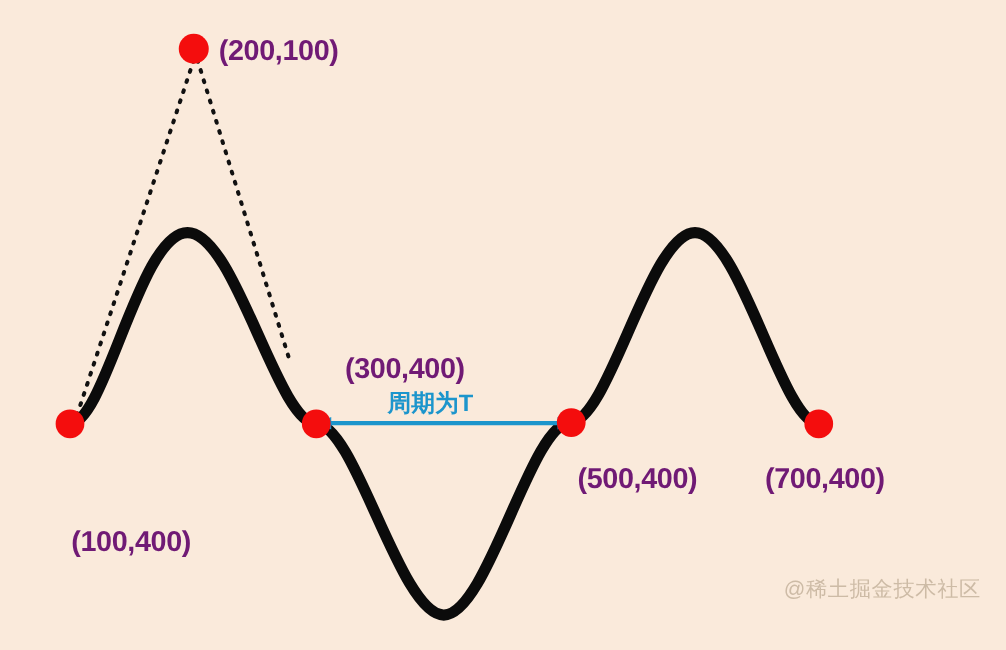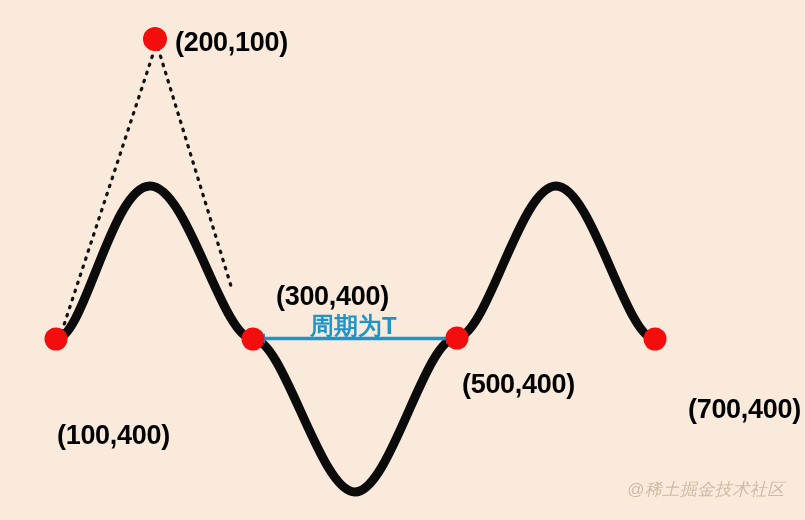--- a/index.html
+++ b/index.html
@@ -19,31 +19,31 @@
     position: absolute;
     left: 0;
     top: 0;
     width: 805px;
     height: 520px;
   }
   .coord-label {
     position: absolute;
     font-family: "Liberation Sans", "DejaVu Sans", sans-serif;
     font-weight: bold;
-    font-size: 27px;
-    color: #000000;
+    font-size: 23px;
+    color: #701a75;
     white-space: nowrap;
     letter-spacing: -0.3px;
     text-align: right;
   }
   .period-label {
     position: absolute;
     font-family: "Liberation Sans", "DejaVu Sans", sans-serif;
     font-weight: bold;
-    font-size: 24px;
+    font-size: 19px;
     color: #1c95cc;
     white-space: nowrap;
     text-align: center;
   }
   .watermark {
     position: absolute;
     font-family: "Liberation Sans", "DejaVu Sans", sans-serif;
     font-size: 17px;
     color: #cdbba6;
     white-space: nowrap;
@@ -86,19 +86,19 @@
   </svg>
 
   <div class="coord-label" style="left:175px; top:27px;">(200,100)</div>
 
   <div class="coord-label" style="left:57px; top:372px;margin-top:48px;">(100,400)</div>
 
   <div class="coord-label" style="left:258px; top:281px;margin-left:18px;">(300,400)</div>
 
   <div class="coord-label" style="left:462px; top:369px;">(500,400)</div>
 
-  <div class="coord-label" style="left:688px; top:369px;margin-top:25px;">(700,400)</div>
+  <div class="coord-label" style="left:612px; top:369px;">(700,400)</div>
 
   <div class="period-label" style="left:310px; top:310px;">周期为T</div>
 
-  <div class="watermark" style="left:627px; top:478px;font-style:italic;">@稀土掘金技术社区</div>
+  <div class="watermark" style="left:627px; top:460px;">@稀土掘金技术社区</div>
 
 </div>
 
 </body></html>

